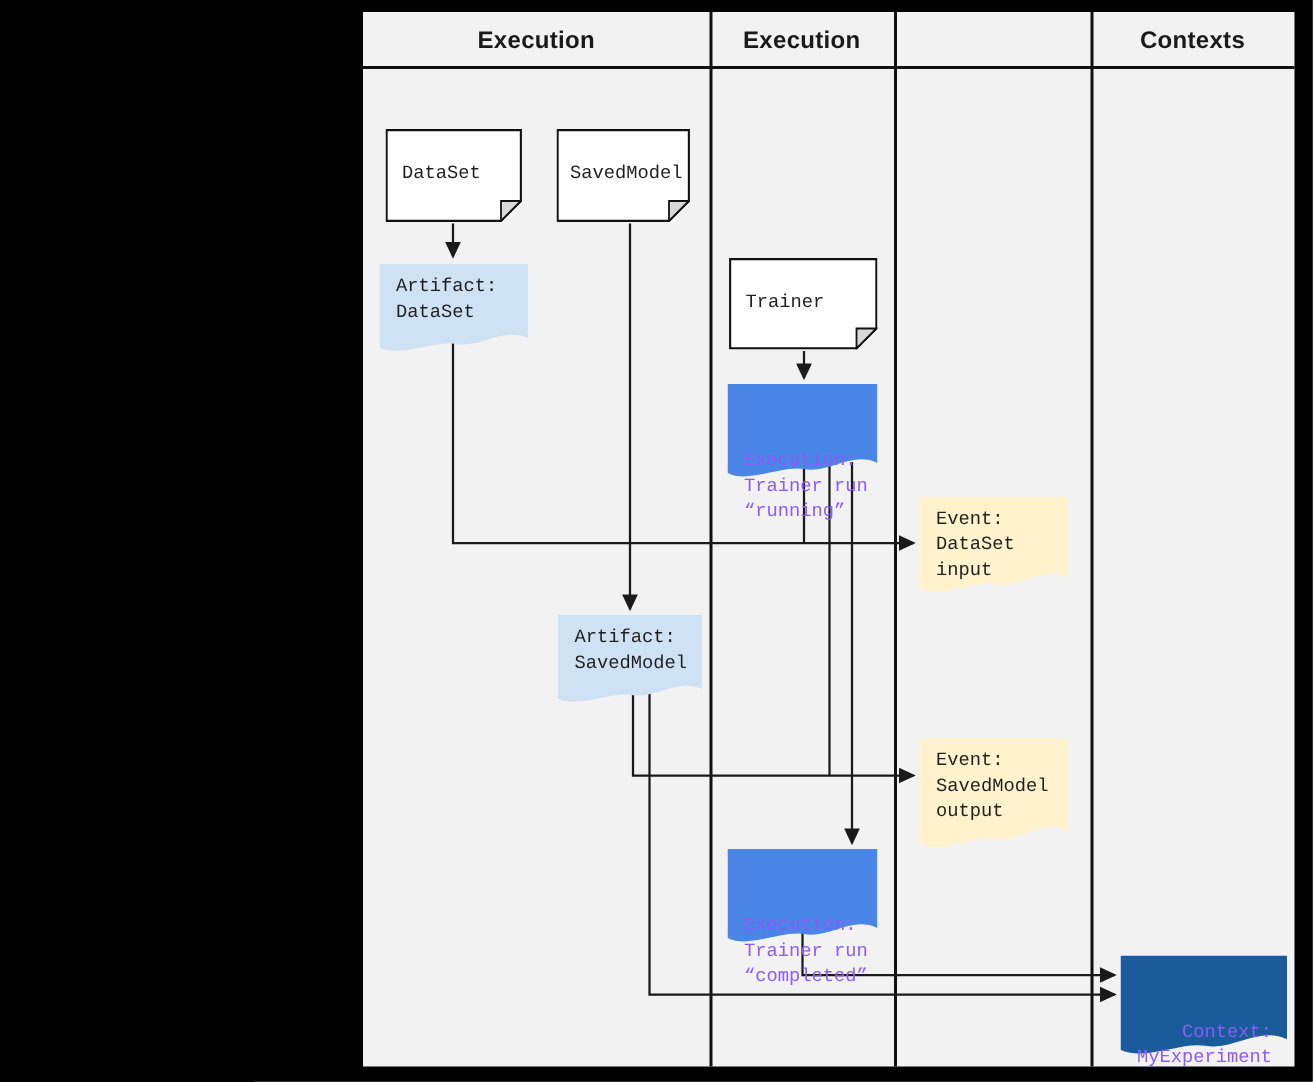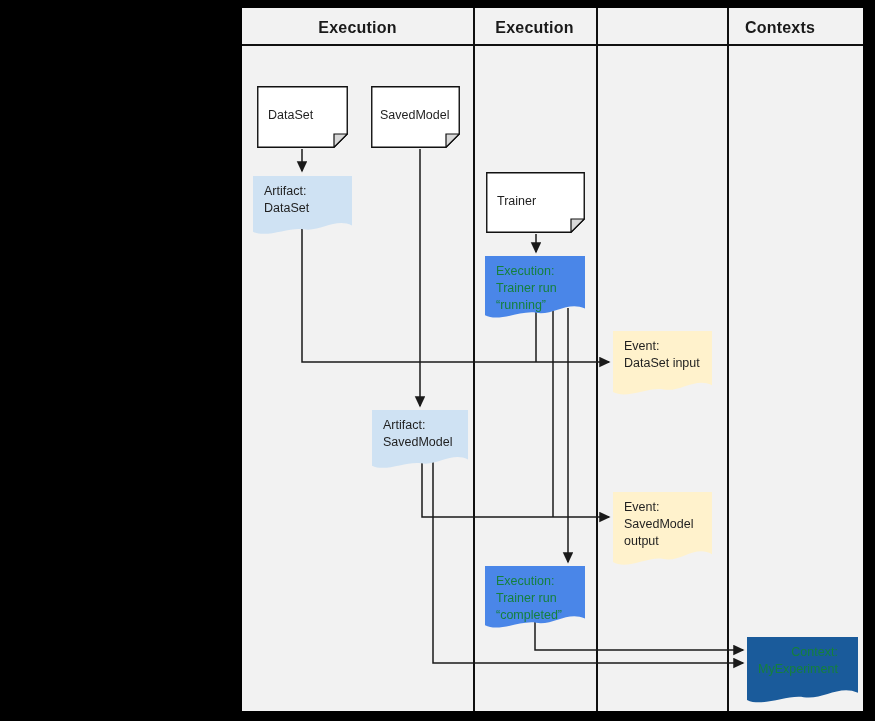--- a/index.html
+++ b/index.html
@@ -7,28 +7,28 @@
          font-family:"Liberation Sans",sans-serif;}
   #sheet{position:absolute;left:242px;top:8px;width:621px;height:703px;background:#f2f2f2;}
   .vdivider{position:absolute;top:0;width:2px;height:703px;background:#111;}
   #div1{left:231px;} #div2{left:354px;} #div3{left:485px;}
   #headerline{position:absolute;left:0;top:36px;width:621px;height:2px;background:#111;}
   .colheader{position:absolute;top:9px;height:22px;display:flex;align-items:center;justify-content:center;
              font-size:16px;font-weight:bold;color:#1a1a1a;letter-spacing:0.2px;}
   #h-artifacts{left:0;width:231px;}
   #h-execution{left:231px;width:123px;}
   #h-events{left:354px;width:131px;}
-  #h-contexts{left:470px;width:136px;}
+  #h-contexts{left:485px;width:136px;}
   #edges{position:absolute;left:0;top:0;width:621px;height:703px;}
   .node{position:absolute;}
   .node svg.shape{position:absolute;left:0;top:0;width:100%;height:100%;display:block;}
   .nlabel{position:absolute;left:11px;top:7px;font-size:12.5px;line-height:17px;
-          color:#1f1f1f;white-space:pre-line;}
+          color:#1f1f1f;white-space:pre-line;font-family:Liberation Mono, monospace;}
   .doc .nlabel{top:50%;transform:translateY(-56%);}
-  .whitetext .nlabel{color:#15803d;}
+  .whitetext .nlabel{color:#8b5cf6;margin-top:36px;}
   
   #n-dataset{left:15px;top:78px;width:91px;height:62px;}
   #n-savedmodel{left:129px;top:78px;width:89px;height:62px;}
   #n-trainer{left:244px;top:164px;width:99px;height:61px;}
   #n-artifact-dataset{left:11px;top:168px;width:99px;height:62px;}
   #n-exec-running{left:243px;top:248px;width:100px;height:66px;}
   #n-event-dataset-input{left:371px;top:323px;width:99px;height:68px;}
   #n-artifact-savedmodel{left:130px;top:402px;width:96px;height:62px;}
   #n-event-savedmodel-output{left:371px;top:484px;width:99px;height:78px;}
   #n-exec-completed{left:243px;top:558px;width:100px;height:66px;}

